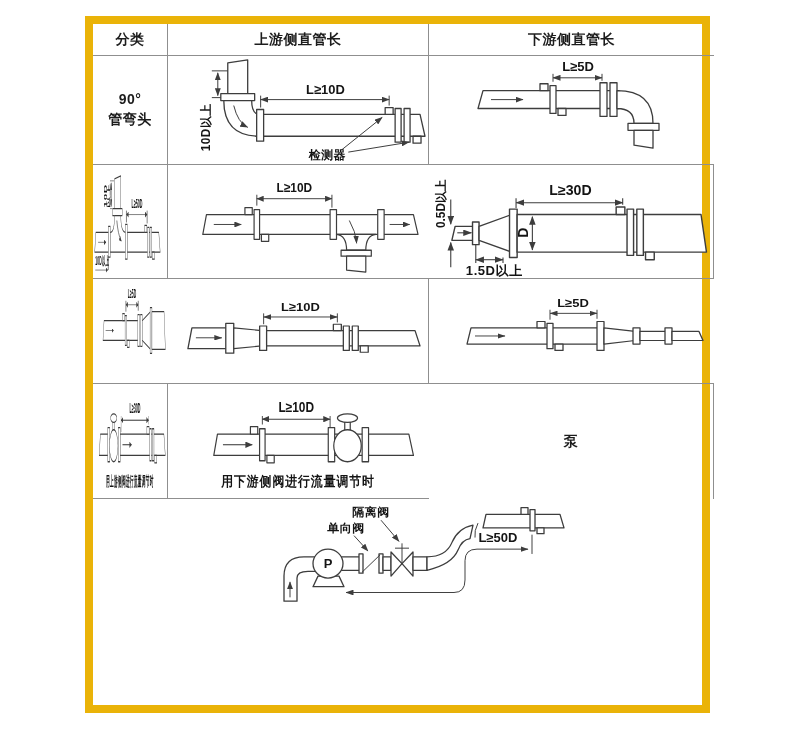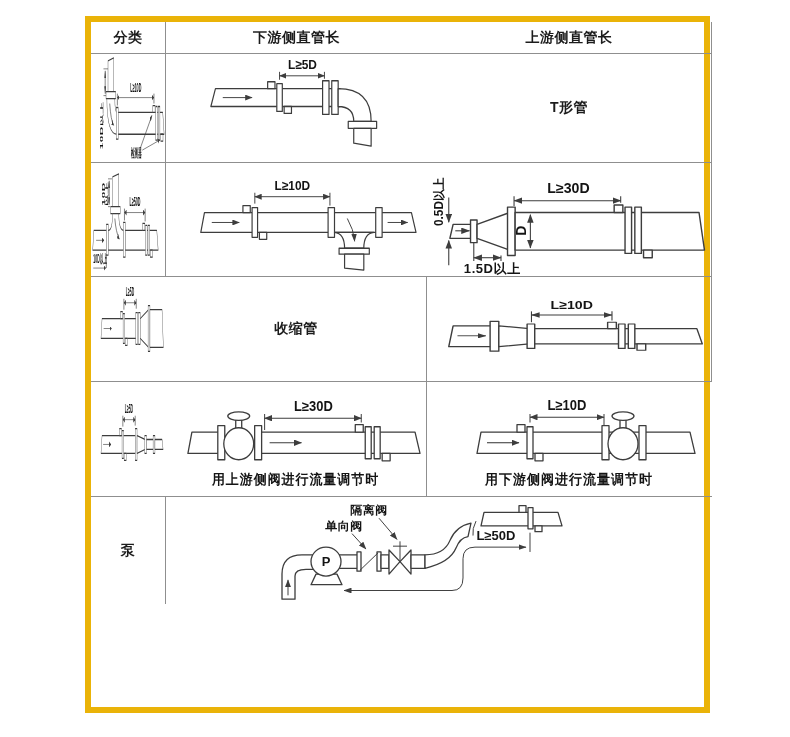--- a/index.html
+++ b/index.html
@@ -1,19 +1,19 @@
 <!DOCTYPE html>
 <html><head>
 <meta charset="utf-8">
 <style>
   html,body{margin:0;padding:0;background:#fff;}
   .page{position:relative;width:790px;height:737px;background:#fff;overflow:hidden;
         font-family:"Liberation Sans","DejaVu Sans",sans-serif;color:#1c1c1c;}
   .tbl{position:absolute;left:85px;top:16px;width:625px;height:697px;
-       border:6px solid #eab308;display:grid;box-sizing:border-box;
+       border:8px solid #eab308;display:grid;box-sizing:border-box;
        grid-template-columns:75px 261px 285px;
        grid-template-rows:32px 109px 114px 105px 115px 107px 111px;background:#fff;}
   .cell{position:relative;border-right:1px solid #8f8f8f;border-bottom:1px solid #8f8f8f;
         box-sizing:border-box;overflow:hidden;}
   .cell.lastcol{border-right:none;}
   .cell.lastrow{border-bottom:none;}
   .cell.lbl{display:flex;align-items:center;justify-content:center;text-align:center;
         font-size:14px;font-weight:600;line-height:1.4;letter-spacing:0.5px;}
   .span2{grid-column:2/4;}
   .cell svg{display:block;width:100%;height:100%;}
@@ -35,27 +35,30 @@
     </marker>
   </defs>
 </svg>
 
 <div class="page">
   <div class="tbl">
 
     <div class="cell lbl">
         <span>分类</span>
       </div>
+    <div class="cell lbl">
+        <span>上游侧直管长</span>
+      </div>
     <div class="cell lbl lastcol">
         <span>下游侧直管长</span>
       </div>
+
     <div class="cell lbl">
-        <span>上游侧直管长</span>
-      </div>
-
+      <span><span>90°</span><br><span>管弯头</span></span>
+    </div>
     <div class="cell">
       <svg viewBox="0 0 261 109" preserveAspectRatio="none">
         <g>
           <polygon class="p" points="60,7 80,4 80,38 60,38"></polygon>
           <rect class="p" x="53" y="38" width="34" height="7"></rect>
         </g>
         <path class="p" d="M56,45 Q56,81 92,81 L92,59 Q84,59 84,45 Z"></path>
         <g>
           <polygon class="p" points="92,59 253,59 258,81 92,81"></polygon>
           <rect class="p" x="89" y="54" width="7" height="32"></rect>
@@ -106,23 +109,20 @@
           <rect class="p" x="181" y="27" width="7" height="34"></rect>
         </g>
         <path class="p" d="M188,35 Q224,35 224,68 L205,68 Q205,53 188,53 Z"></path>
         <g>
           <rect class="p" x="199" y="68" width="31" height="7"></rect>
           <polygon class="p" points="205,75 224,75 224,93 205,90"></polygon>
         </g>
       </svg>
     </div>
 
-    <div class="cell lbl">
-        <span>T形管</span>
-      </div>
     <div class="cell">
       <svg viewBox="0 0 261 114" preserveAspectRatio="none">
         <g>
           <polygon class="p" points="76,14 98,11 98,44 76,44"></polygon>
           <rect class="p" x="69" y="44" width="34" height="7"></rect>
         </g>
         <g>
           <polygon class="p" points="10,68 56,68 56,88 6,88"></polygon>
           <rect class="p" x="54" y="62" width="7" height="31"></rect>
         </g>
@@ -247,23 +247,20 @@
           <rect class="p" x="180" y="36" width="7" height="32"></rect>
         </g>
         <polygon class="p" points="187,42 219,33 219,71 187,62"></polygon>
         <g>
           <rect class="p" x="217" y="29" width="7" height="46"></rect>
           <polygon class="p" points="224,33 270,33 275,71 224,71"></polygon>
         </g>
       </svg>
     </div>
 
-    <div class="cell lbl">
-        <span>收缩管</span>
-      </div>
     <div class="cell">
       <svg viewBox="0 0 261 115" preserveAspectRatio="none">
         <g>
           <polygon class="p" points="24,54 60,54 60,77 20,77"></polygon>
           <rect class="p" x="58" y="49" width="8" height="33"></rect>
         </g>
         <polygon class="p" points="66,54 94,57 94,74 66,77"></polygon>
         <g>
           <rect class="p" x="92" y="52" width="7" height="27"></rect>
           <polygon class="p" points="99,57 248,57 253,74 99,74"></polygon>

